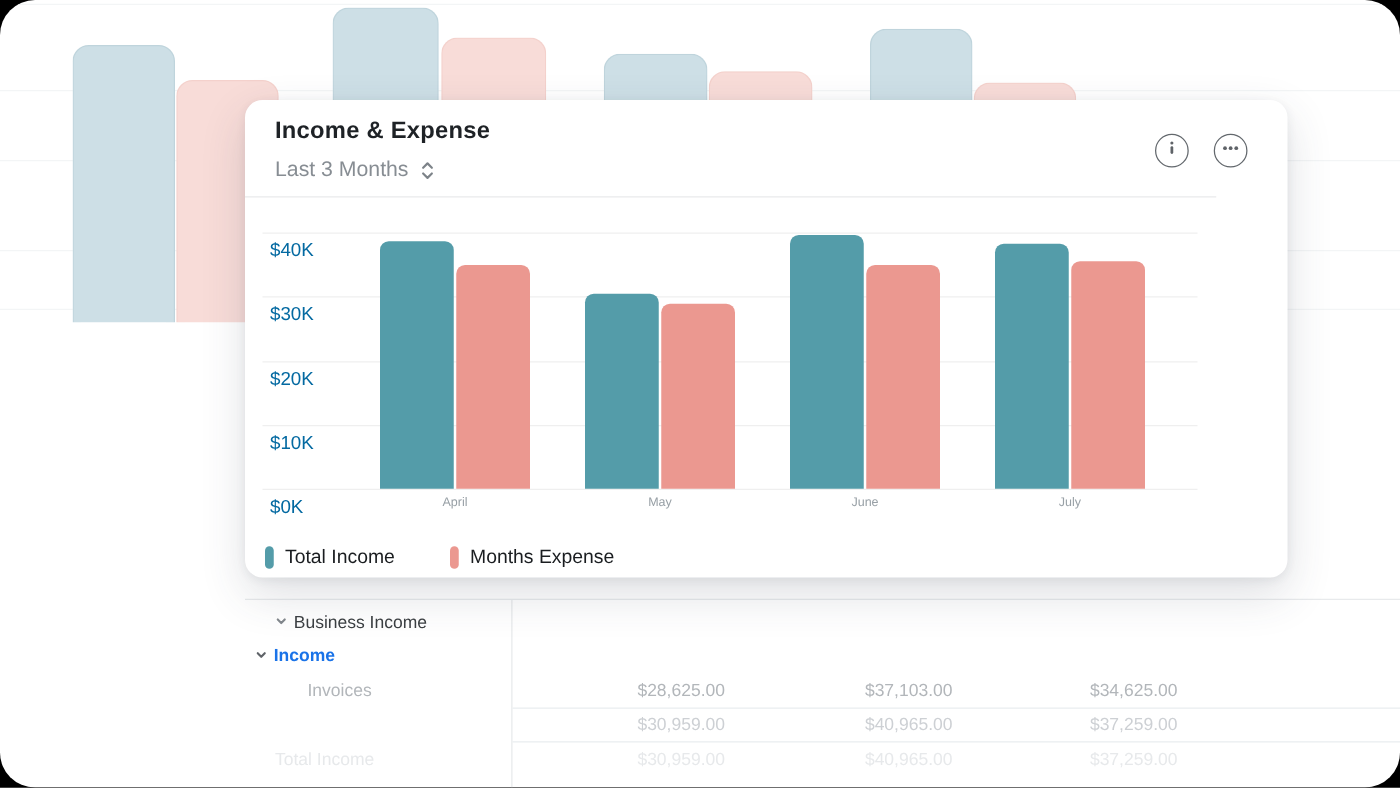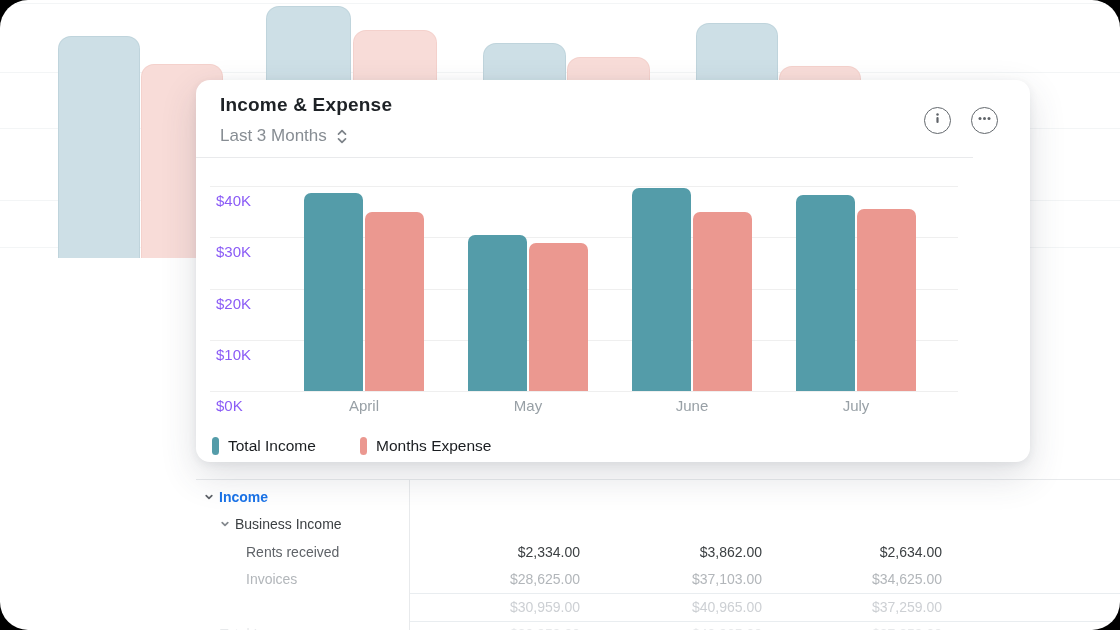--- a/index.html
+++ b/index.html
@@ -24,23 +24,23 @@
   .period { position:absolute; left:24px; top:46px; display:inline-flex; align-items:center;
             gap:9px; font-size:17px; color:#878d93; cursor:pointer; }
   .hdr-icons { position:absolute; right:32px; top:27px; display:flex; gap:20px; }
   .icon-btn { width:27px; height:27px; border-radius:50%; border:1.6px solid #63686d;
               display:flex; align-items:center; justify-content:center; background:#fff; cursor:pointer; }
   .hdr-divider { position:absolute; left:0; top:77px; width:777px; height:1px; background:#e9eaec; }
 
   
   .plot { position:absolute; inset:0; }
   .gridline { position:absolute; left:14px; width:748px; height:1px; background:#efefef; }
-  .ytick { position:absolute; left:20px; font-size:15px; color:#8b5cf6; }
+  .ytick { position:absolute; left:20px; font-size:15px; color:#0369a1; }
   .bar { position:absolute; border-radius:7px 7px 0 0; }
-  .xlabel { position:absolute; width:90px; text-align:center; font-size:15px; color:#98a0a6; top:317px; }
+  .xlabel { position:absolute; width:90px; text-align:center; font-size:10px; color:#98a0a6; top:317px; }
   .legend-item { position:absolute; top:357px; display:flex; align-items:center; gap:9px; cursor:pointer; }
   .legend-pill { width:7px; height:18px; border-radius:3.5px; }
   .legend-label { font-size:15.5px; font-weight:500; color:#1a1d20; }
 
   
   .table { position:absolute; left:196px; top:479px; right:0; bottom:0; z-index:1;
            border-top:1px solid #e8eaec; padding-top:3px; }
   .vdivider { position:absolute; left:213px; top:0; bottom:0; width:1px; background:#e8eaec; }
   .trow { position:relative; height:27.5px; display:flex; align-items:center; font-size:14px; }
   .trow .topline { position:absolute; left:214px; right:0; top:0; height:1px; background:#e9edf0; }
@@ -144,48 +144,40 @@
         </div>
         <div class="legend-item" style="left: 164px;">
           <span class="legend-pill" style="background: rgb(235, 152, 144);"></span>
           <span class="legend-label">Months Expense</span>
         </div>
       </div>
   </div>
 
   <div class="table" id="table">
     <div class="vdivider"></div>
-  <div class="trow style-link">
+  <div class="trow style-dark">
+        <span class="tlabel" style="padding-left: 24px;">
+          <span class="tchev">
+            <svg width="10" height="10" viewBox="0 0 10 10" fill="none" stroke="currentColor" stroke-width="1.7" stroke-linecap="round" stroke-linejoin="round">
+              <path d="M2.2 3.6 L5 6.4 L7.8 3.6"></path>
+            </svg>
+          </span>
+          <span>Business Income</span>
+        </span>
+      </div>
+      <div class="trow style-link">
         <span class="tlabel" style="padding-left: 8px;">
           <span class="tchev">
             <svg width="10" height="10" viewBox="0 0 10 10" fill="none" stroke="currentColor" stroke-width="1.7" stroke-linecap="round" stroke-linejoin="round">
               <path d="M2.2 3.6 L5 6.4 L7.8 3.6"></path>
             </svg>
           </span>
           <span>Income</span>
         </span>
       </div>
-      <div class="trow style-dark">
-        <span class="tlabel" style="padding-left: 24px;">
-          <span class="tchev">
-            <svg width="10" height="10" viewBox="0 0 10 10" fill="none" stroke="currentColor" stroke-width="1.7" stroke-linecap="round" stroke-linejoin="round">
-              <path d="M2.2 3.6 L5 6.4 L7.8 3.6"></path>
-            </svg>
-          </span>
-          <span>Business Income</span>
-        </span>
-      </div>
-      <div class="trow style-normal">
-        <span class="tlabel" style="padding-left: 50px;">
-          <span>Rents received</span>
-        </span>
-        <span class="tcell c0">$2,334.00</span>
-        <span class="tcell c1">$3,862.00</span>
-        <span class="tcell c2">$2,634.00</span>
-      </div>
       <div class="trow style-muted">
         <span class="tlabel" style="padding-left: 50px;">
           <span>Invoices</span>
         </span>
         <span class="tcell c0">$28,625.00</span>
         <span class="tcell c1">$37,103.00</span>
         <span class="tcell c2">$34,625.00</span>
       </div>
       <div class="trow style-faint">
         <div class="topline"></div>

